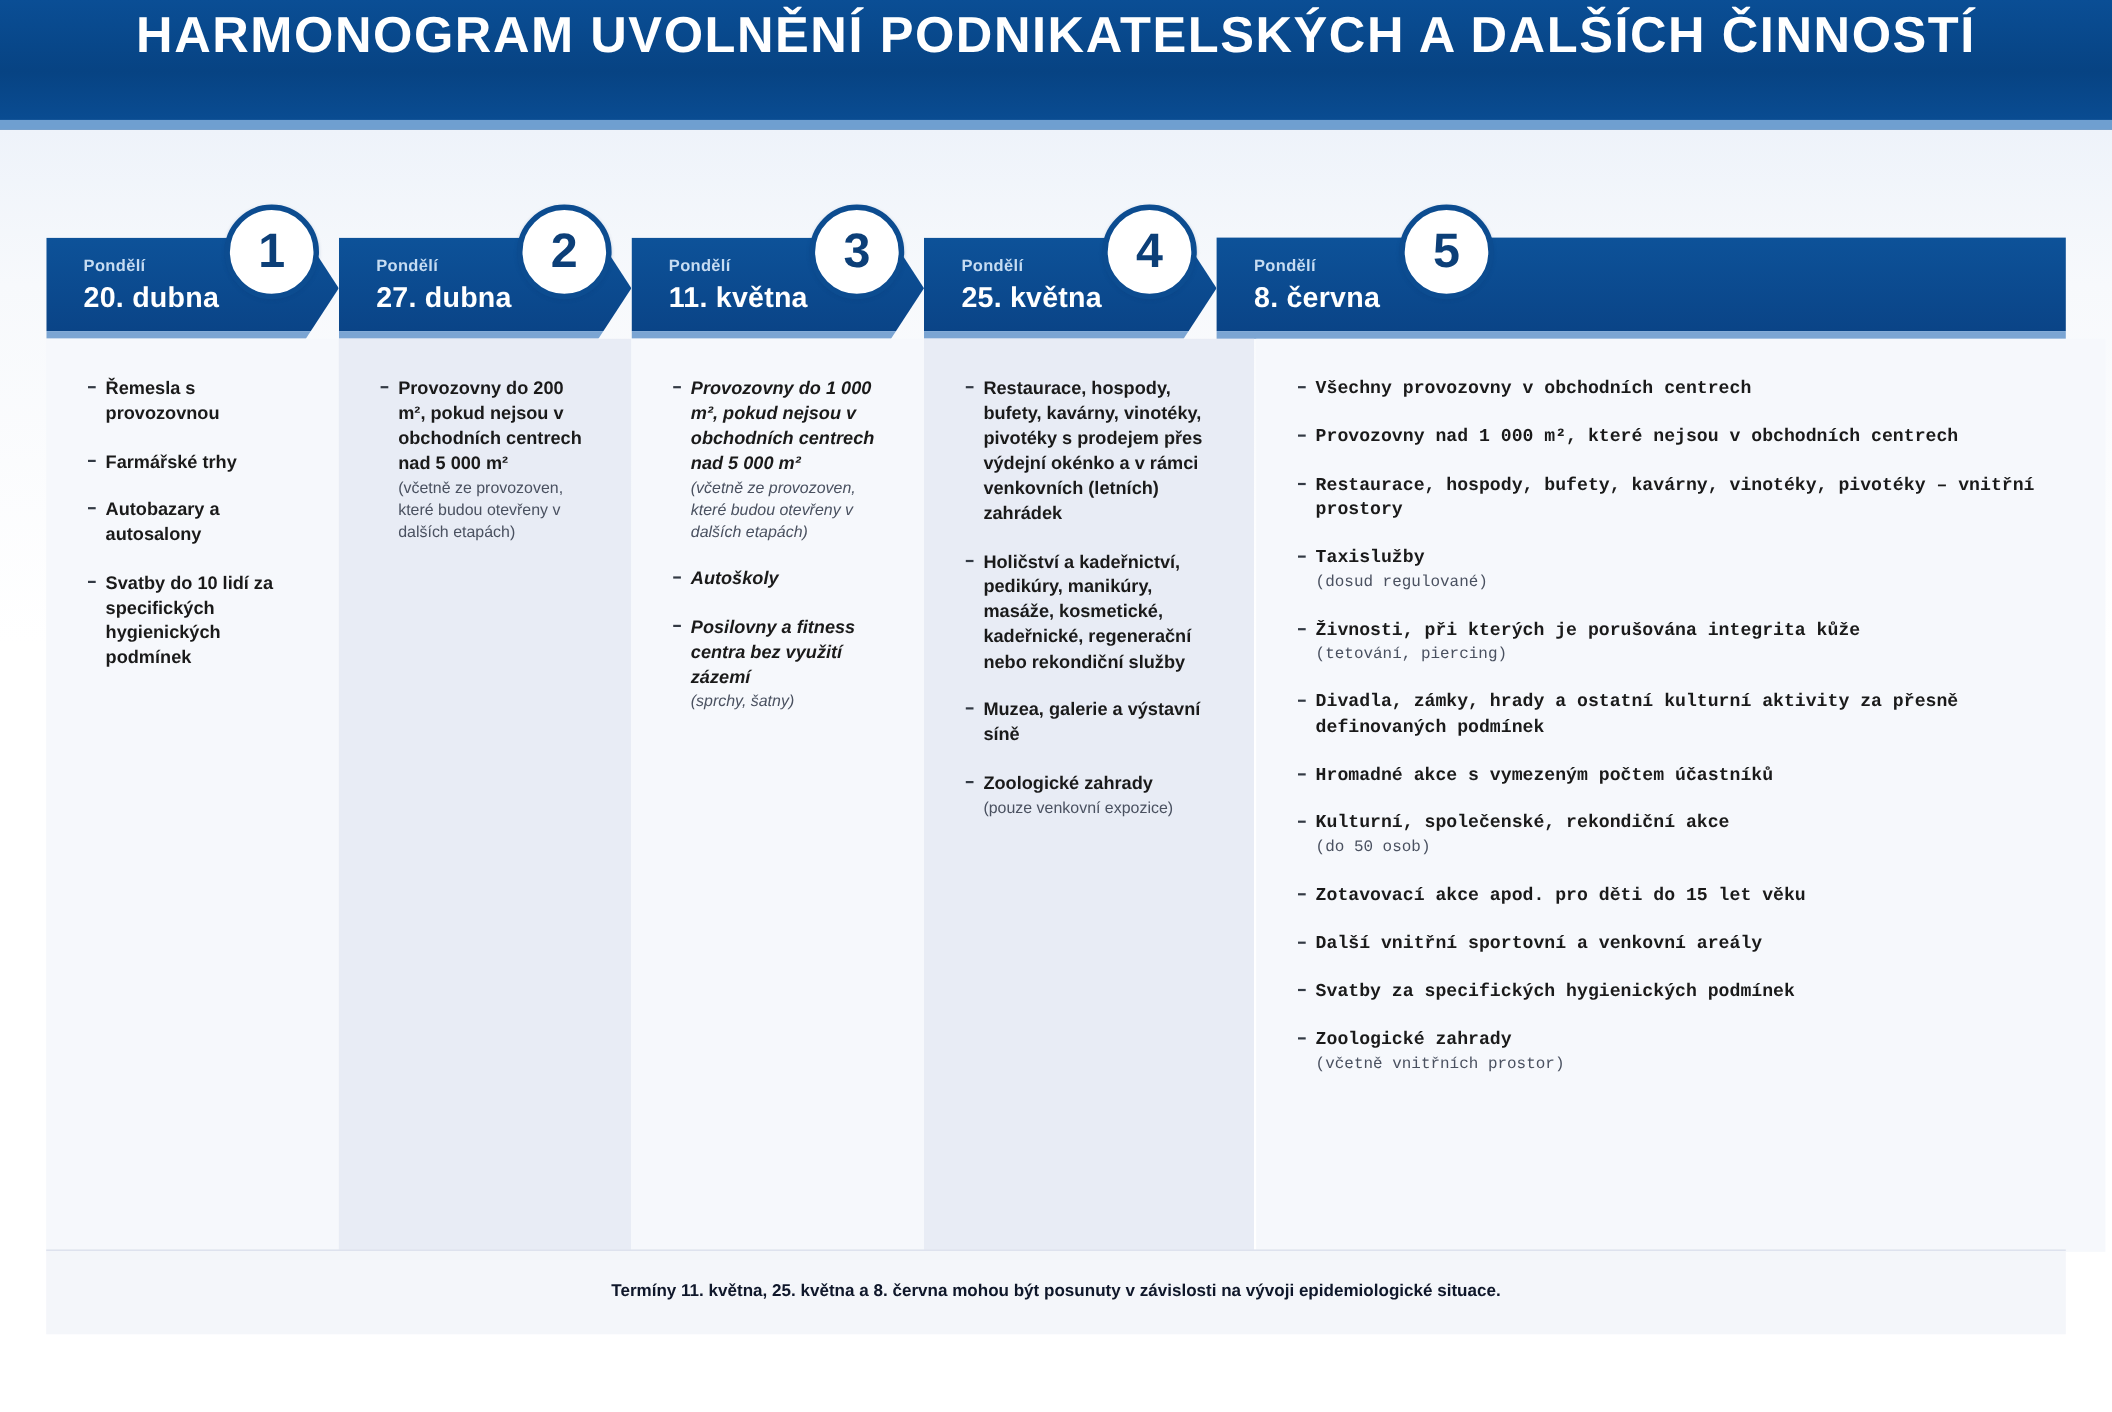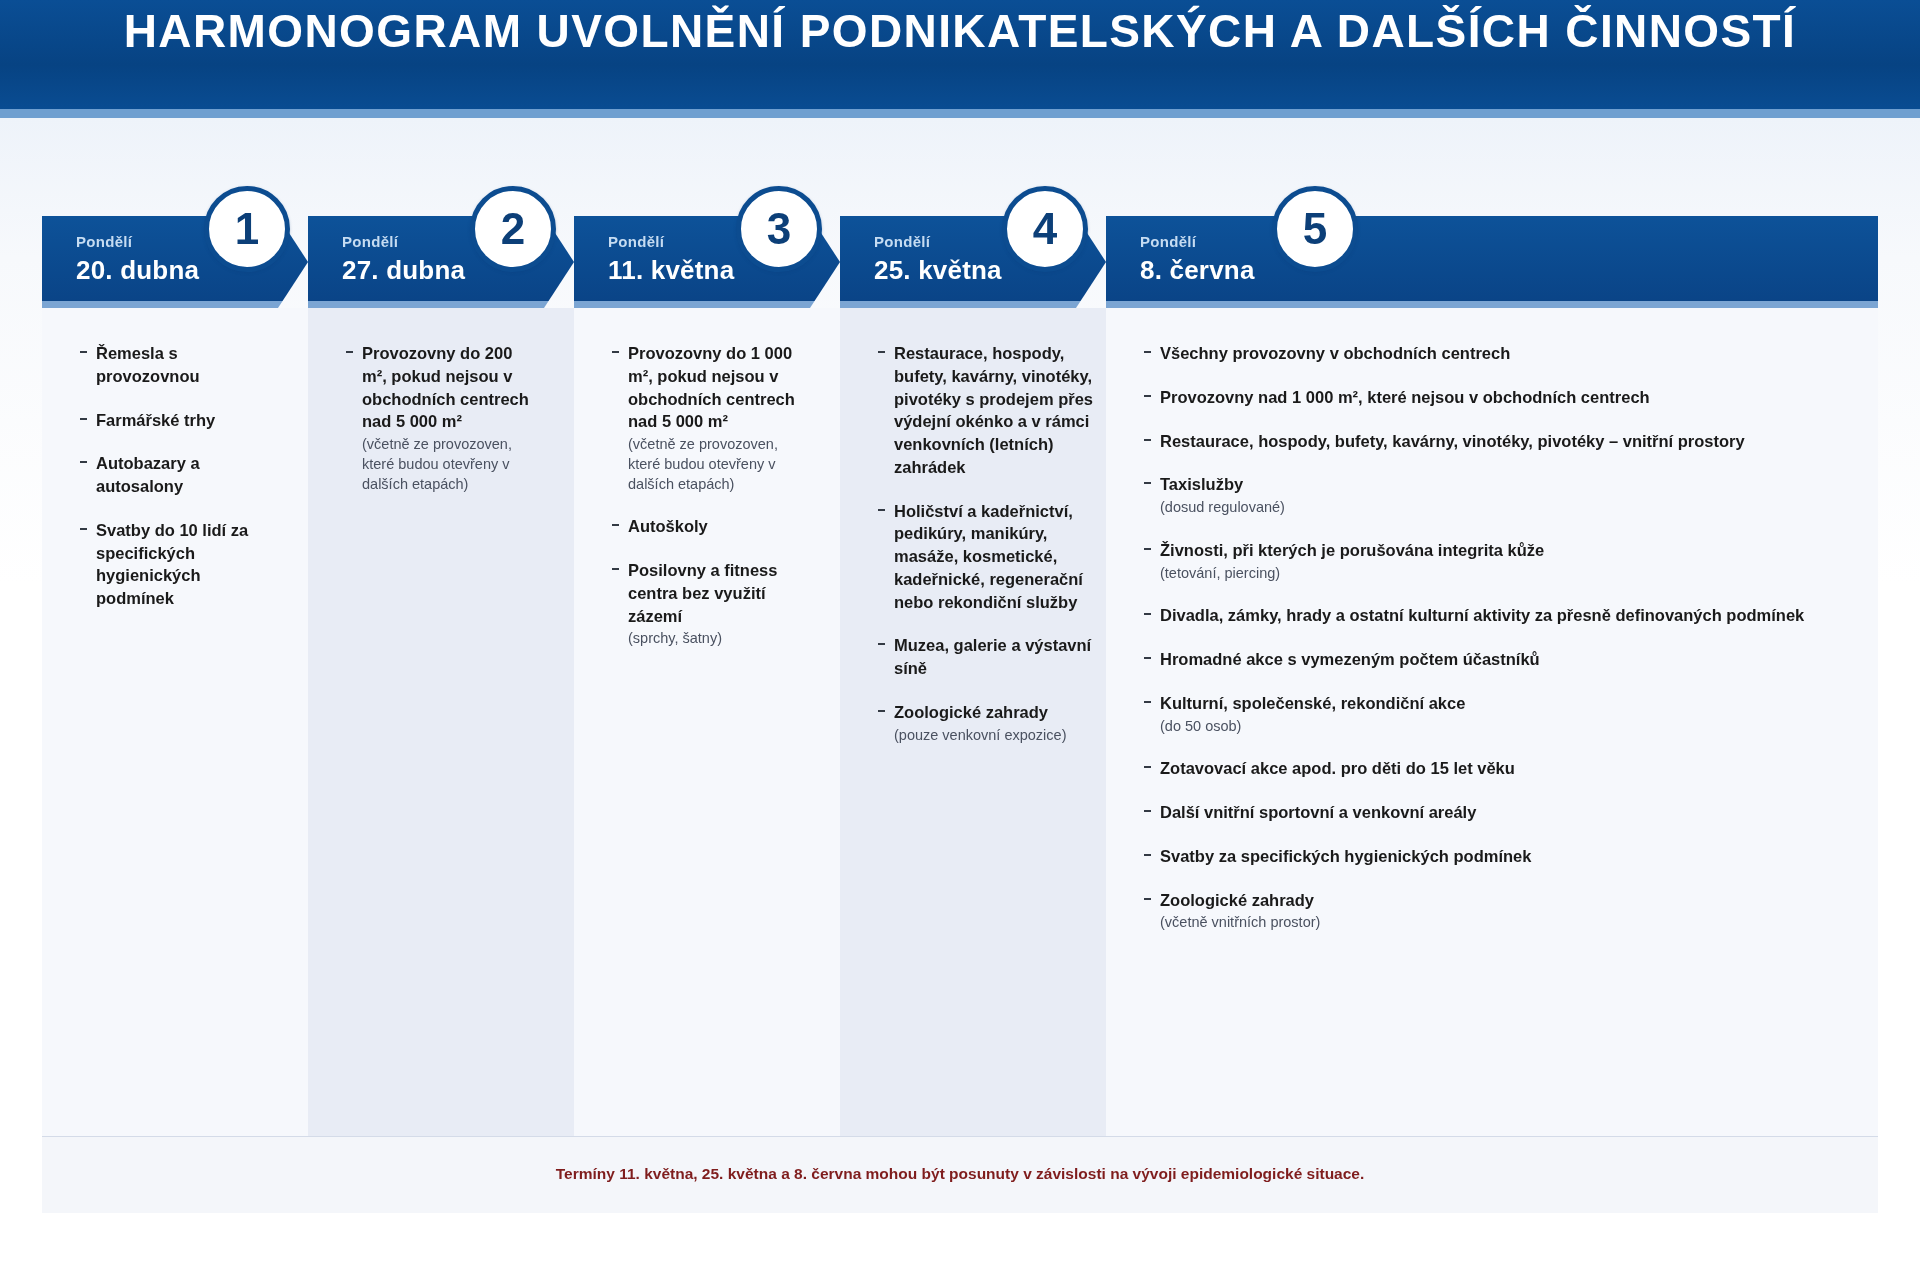--- a/index.html
+++ b/index.html
@@ -168,21 +168,21 @@
     width: 1836px;
     height: 76px;
     border-top: 1px solid #d4dbe8;
     background: #f4f6fa;
   }
   .footnote {
     position: absolute;
     left: 0; right: 0; top: 28px;
     text-align: center;
     font-size: 15.5px;
-    color: #7f1d1d;
+    color: #0f172a;
     font-weight: bold;
   }
 </style>
 </head>
 <body>
 
 <div class="title-bar">
   <div class="title-text">HARMONOGRAM UVOLNĚNÍ PODNIKATELSKÝCH A DALŠÍCH ČINNOSTÍ</div>
 </div>
 
@@ -238,36 +238,36 @@
             <li><span>Farmářské trhy</span></li>
             <li><span>Autobazary a autosalony</span></li>
             <li><span>Svatby do 10 lidí za specifických hygienických podmínek</span></li>
           </ul>
         </div>
         <div class="col shade" style="left: 266px; width: 266px;">
           <ul class="items">
             <li><span>Provozovny do 200 m², pokud nejsou v obchodních centrech nad 5 000 m²</span><span class="sub">(včetně ze provozoven, které budou otevřeny v dalších etapách)</span></li>
           </ul>
         </div>
-        <div class="col plain" style="left: 532px; width: 266px;">
+        <div class="col plain" style="left: 532px; width: 266px; font-style: italic;">
           <ul class="items">
             <li><span>Provozovny do 1 000 m², pokud nejsou v obchodních centrech nad 5 000 m²</span><span class="sub">(včetně ze provozoven, které budou otevřeny v dalších etapách)</span></li>
             <li><span>Autoškoly</span></li>
             <li><span>Posilovny a fitness centra bez využití zázemí</span><span class="sub">(sprchy, šatny)</span></li>
           </ul>
         </div>
         <div class="col shade" style="left: 798px; width: 300px;">
           <ul class="items">
             <li><span>Restaurace, hospody, bufety, kavárny, vinotéky, pivotéky s prodejem přes výdejní okénko a v rámci venkovních (letních) zahrádek</span></li>
             <li><span>Holičství a kadeřnictví, pedikúry, manikúry, masáže, kosmetické, kadeřnické, regenerační nebo rekondiční služby</span></li>
             <li><span>Muzea, galerie a výstavní síně</span></li>
             <li><span>Zoologické zahrady</span><span class="sub">(pouze venkovní expozice)</span></li>
           </ul>
         </div>
-        <div class="col plain" style="left: 1064px; width: 772px;">
+        <div class="col plain" style="left: 1100px; width: 772px; font-family: Liberation Mono, monospace;">
           <ul class="items">
             <li><span>Všechny provozovny v obchodních centrech</span></li>
             <li><span>Provozovny nad 1 000 m², které nejsou v obchodních centrech</span></li>
             <li><span>Restaurace, hospody, bufety, kavárny, vinotéky, pivotéky – vnitřní prostory</span></li>
             <li><span>Taxislužby</span><span class="sub">(dosud regulované)</span></li>
             <li><span>Živnosti, při kterých je porušována integrita kůže</span><span class="sub">(tetování, piercing)</span></li>
             <li><span>Divadla, zámky, hrady a ostatní kulturní aktivity za přesně definovaných podmínek</span></li>
             <li><span>Hromadné akce s vymezeným počtem účastníků</span></li>
             <li><span>Kulturní, společenské, rekondiční akce</span><span class="sub">(do 50 osob)</span></li>
             <li><span>Zotavovací akce apod. pro děti do 15 let věku</span></li>

